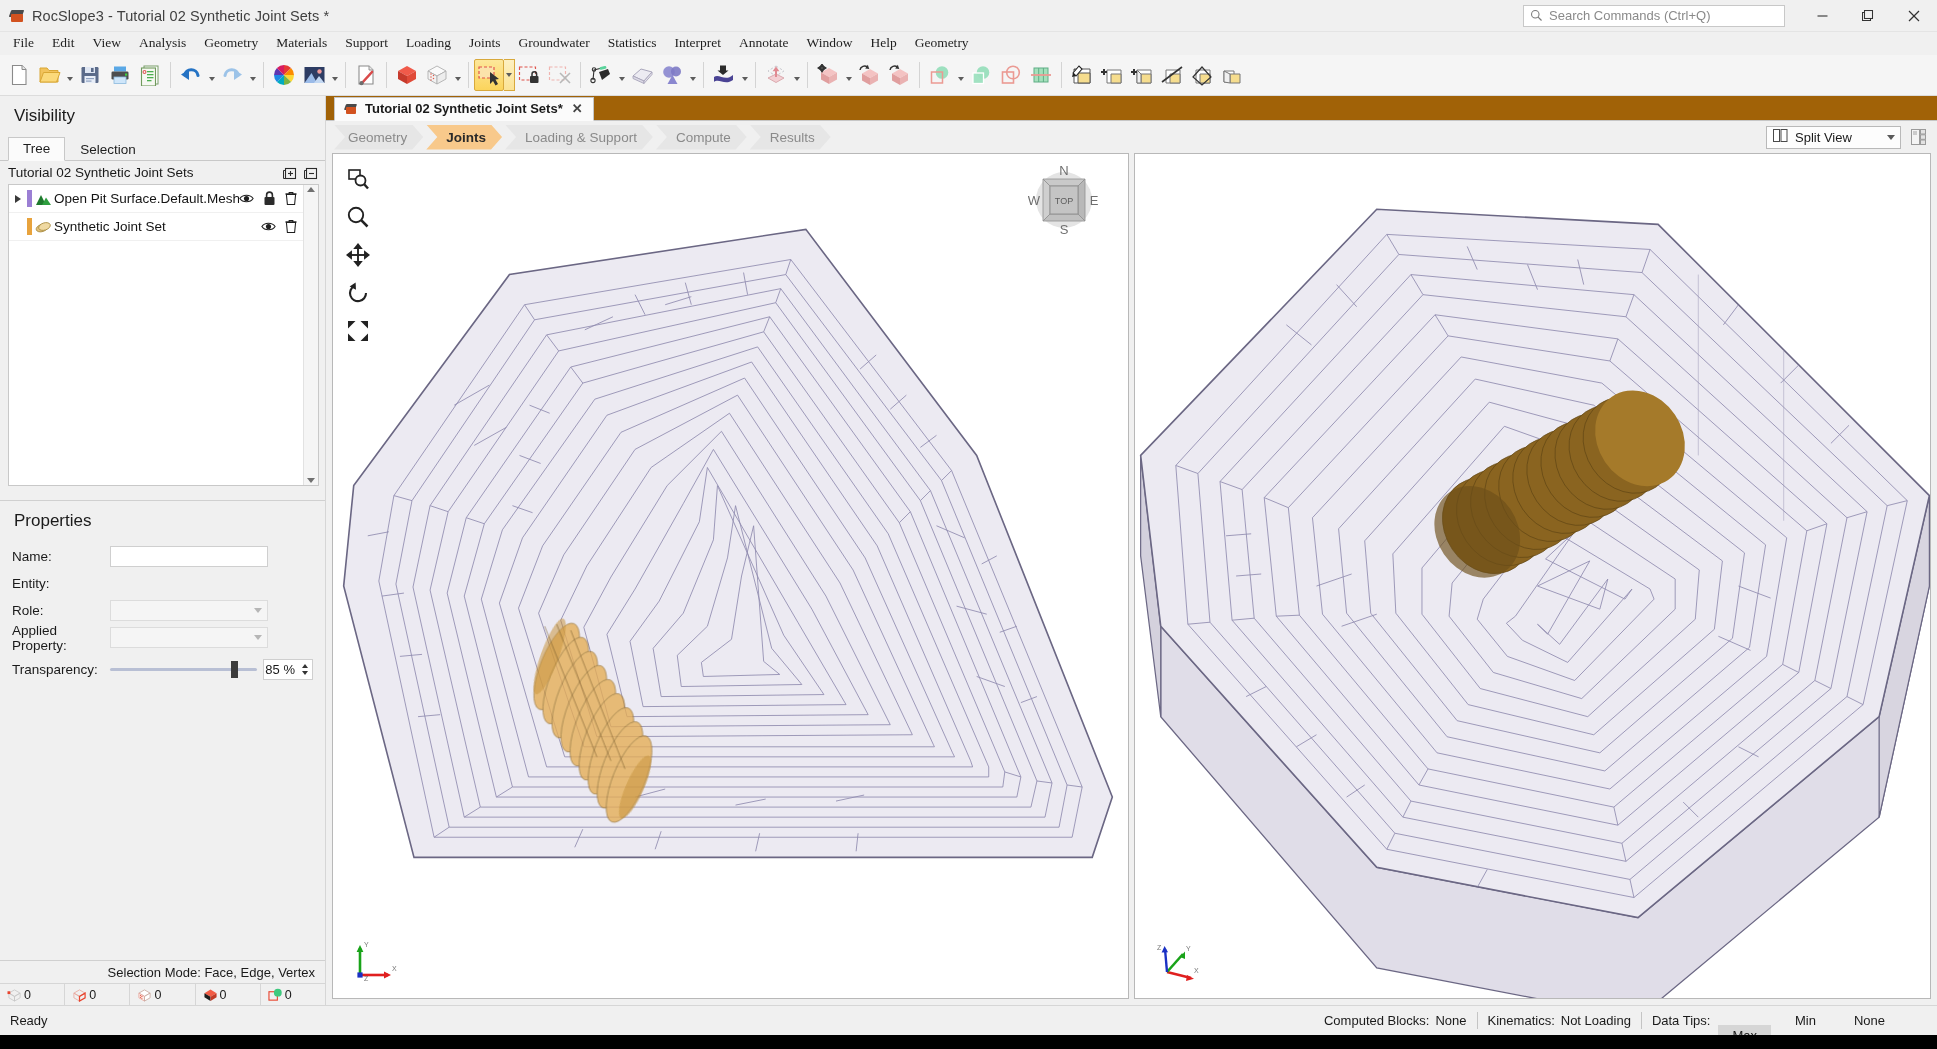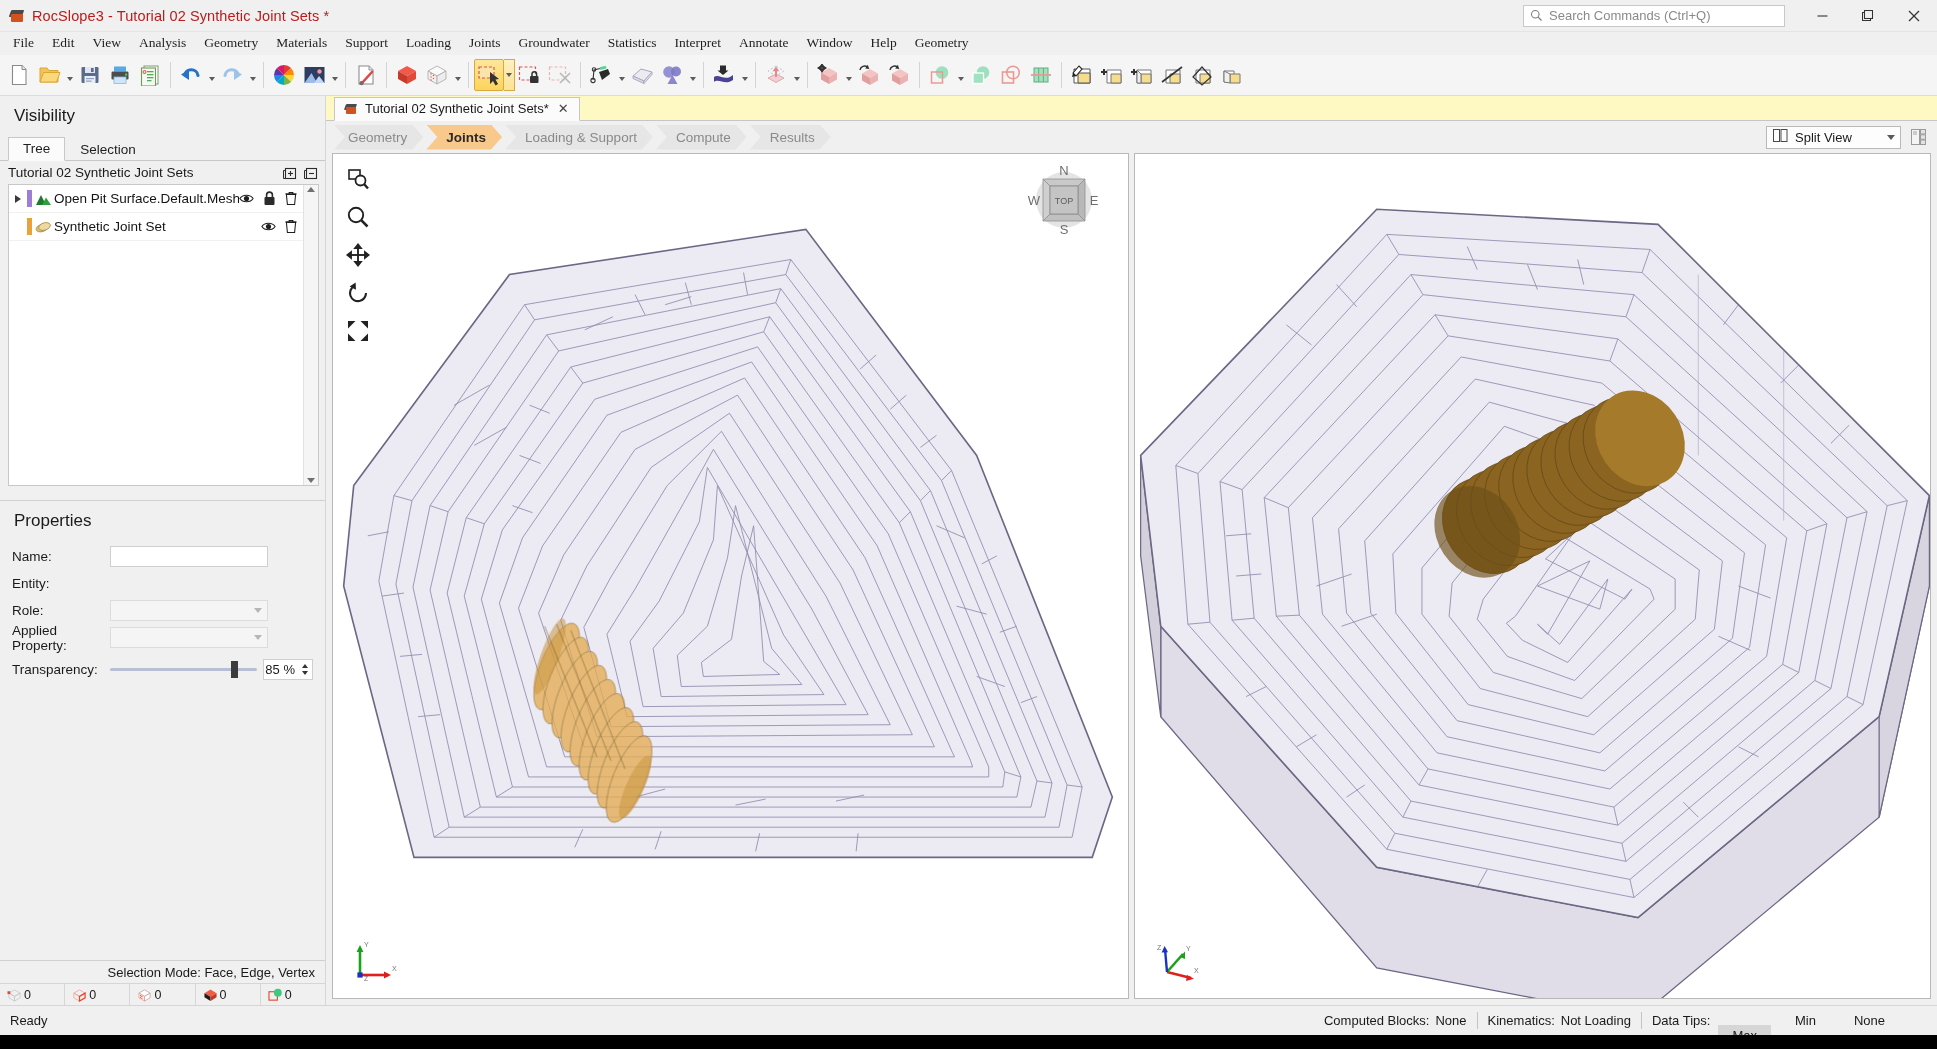--- a/index.html
+++ b/index.html
@@ -35,21 +35,21 @@
     width: 13px; height: 7px; background: #4a4a4a;
     transform: skewX(-20deg);
     border-radius: 1px;
   }
   .app-icon .cube-front {
     position: absolute; left: 3px; top: 7px;
     width: 12px; height: 8px; background: #d2521f;
     border-radius: 1px;
   }
   .title-text {
-    font-size: 14.5px; color: #b91c1c;
+    font-size: 14.5px; color: #404040;
     letter-spacing: 0.1px;
   }
   .titlebar-right {
     margin-left: auto; display: flex; align-items: center; height: 100%; padding-left: 38px;
   }
   .search-box {
     width: 262px; height: 22px;
     border: 1px solid #c8c8c8; background: #fff;
     display: flex; align-items: center;
     padding: 0 6px; margin-right: 14px;
@@ -272,21 +272,22 @@
   .viewarea {
     flex: 1; min-width: 0;
     display: flex; flex-direction: column;
     background: #f0f0f0;
   }
   .doctab-row {
     height: 25px; min-height: 25px;
     display: flex; align-items: flex-end;
     padding-left: 8px;
     border-bottom: 1px solid #c6c6c6;
-    background: #fef9c3;
+    background: #a16207;
+    font-weight: bold;
   }
   .doctab {
     display: flex; align-items: center; gap: 7px;
     background: #fbfbfb;
     border: 1px solid #c6c6c6; border-bottom: 1px solid #fbfbfb;
     padding: 3px 8px 4px 9px;
     font-size: 13px; color: #1a1a1a;
     position: relative; top: 1px;
   }
   .doctab .tabcube { width: 14px; height: 14px; position: relative; }

